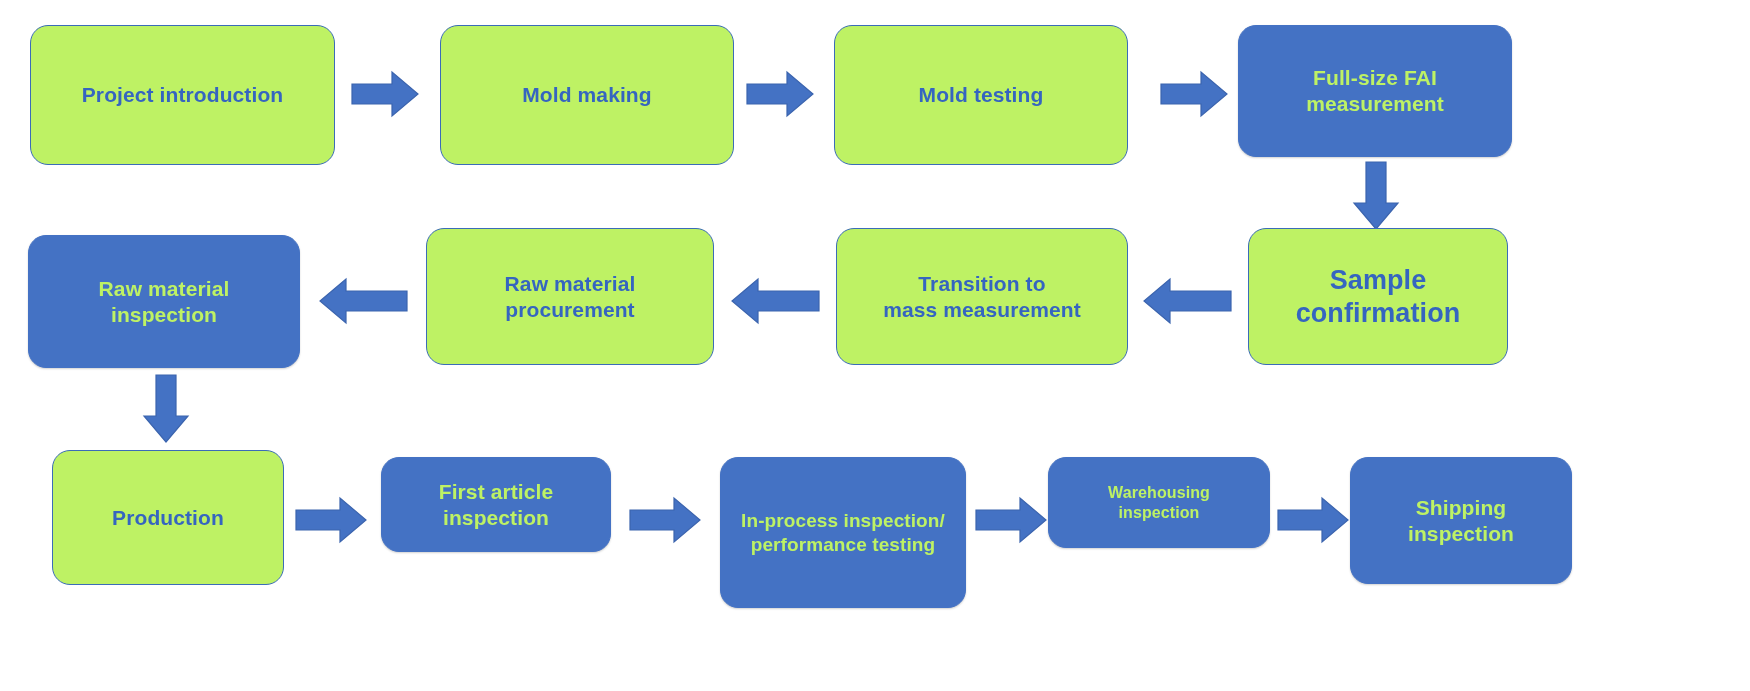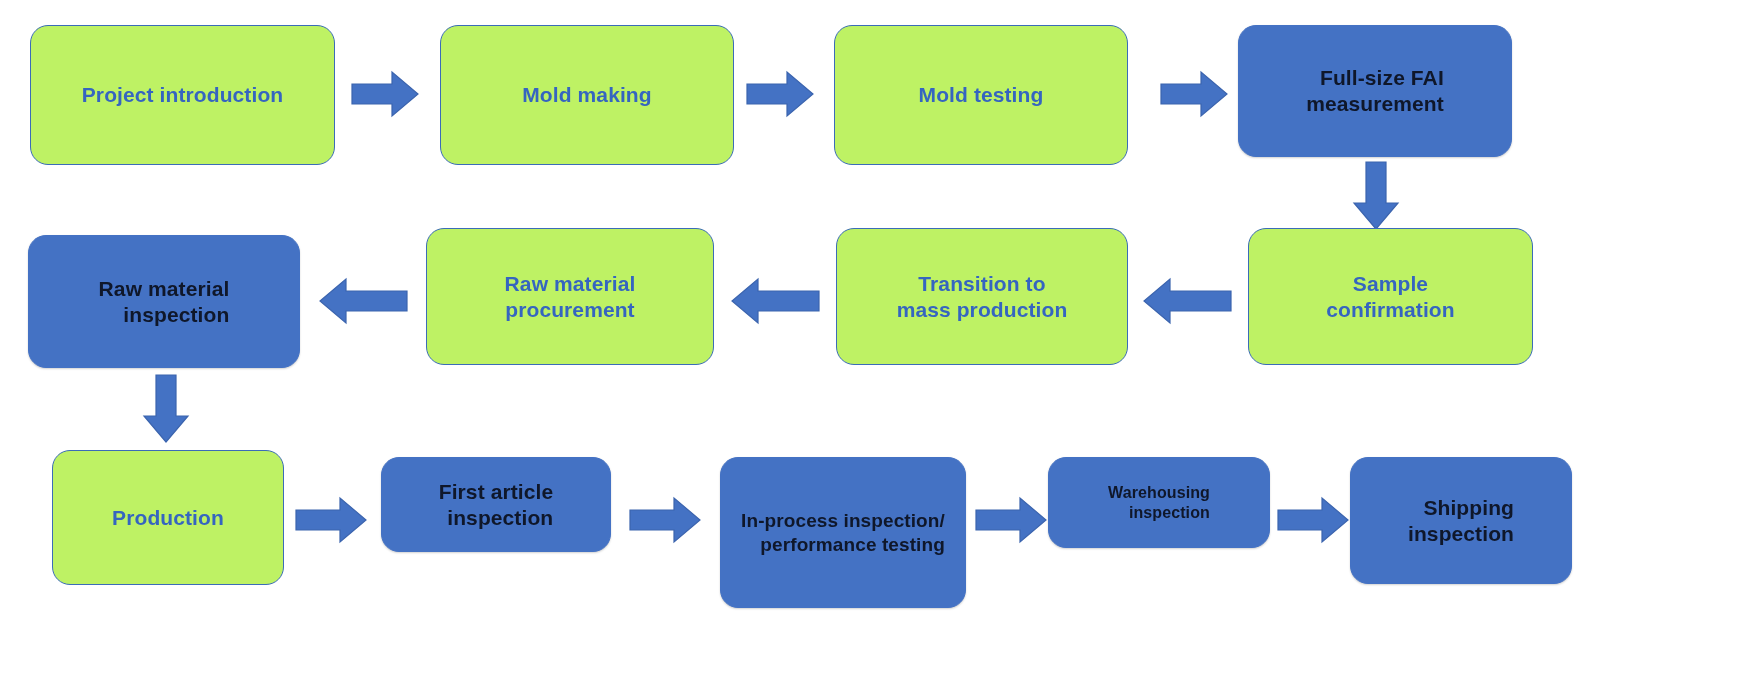--- a/index.html
+++ b/index.html
@@ -33,23 +33,22 @@
     padding: 4px 8px;
   }
   .node.outline {
     background: #bef264;
     border: 1.6px solid #3B6CB8;
     color: #3565C0;
   }
   .node.filled {
     background: #4472C4;
     border: 1.6px solid #4472C4;
-    color: #0f172a;
+    color: #bef264;
     box-shadow: 0 1px 2px rgba(0,0,0,0.18);
-    text-align: right;
   }
   .node .label {
     white-space: pre-line;
     display: block;
   }
 
   
   .arrow {
     position: absolute;
   }
@@ -127,30 +126,30 @@
   </div>
 
   <div class="arrow" style="left:730px; top:277px; width:90px; height:48px;">
     <svg width="90" height="48" viewBox="0 0 90 48">
       <polygon points="89,14 28,14 28,2 2,24 28,46 28,34 89,34"></polygon>
     </svg>
   </div>
 
   <div class="node outline" style="left:836px; top:228px; width:292px; height:137px; font-size:21px;">
     <span class="label">Transition to
-mass production</span>
+mass measurement</span>
   </div>
 
   <div class="arrow" style="left:1142px; top:277px; width:90px; height:48px;">
     <svg width="90" height="48" viewBox="0 0 90 48">
       <polygon points="89,14 28,14 28,2 2,24 28,46 28,34 89,34"></polygon>
     </svg>
   </div>
 
-  <div class="node outline" style="left:1248px; top:228px; width:285px; height:137px; font-size:21px;">
+  <div class="node outline" style="left:1248px; top:228px; width:260px; height:137px; font-size:27px;">
     <span class="label">Sample
 confirmation</span>
   </div>
 
   <div class="arrow" style="left:142px; top:375px; width:48px; height:68px;">
     <svg width="48" height="68" viewBox="0 0 48 68">
       <polygon points="14,0 34,0 34,41 46,41 24,67 2,41 14,41"></polygon>
     </svg>
   </div>
 

